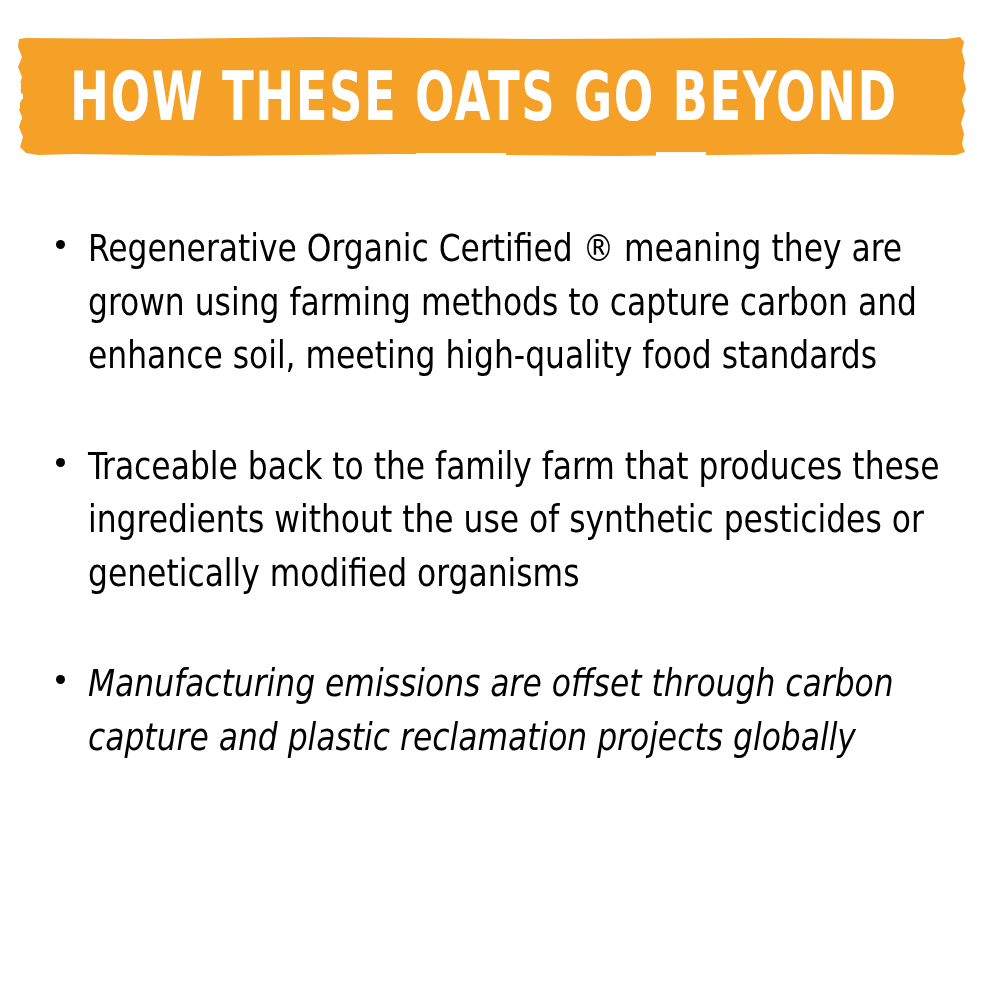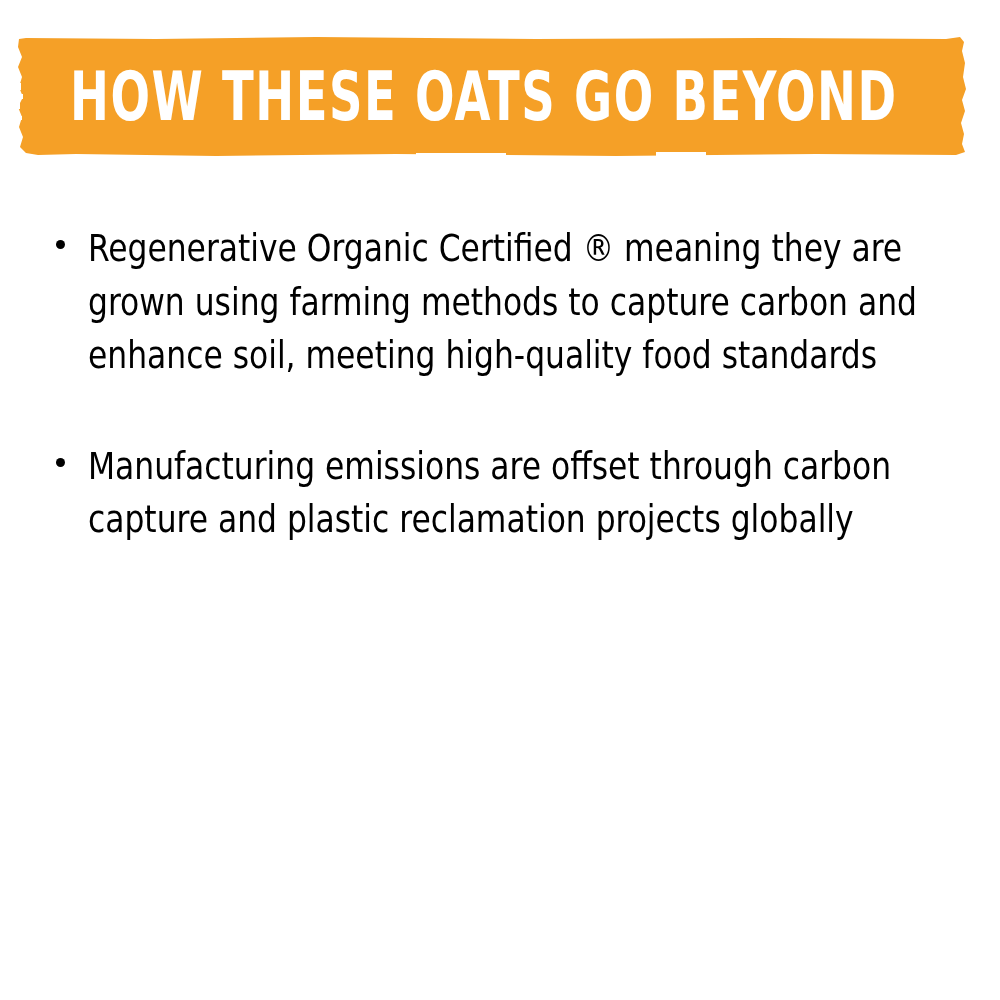--- a/index.html
+++ b/index.html
@@ -70,20 +70,21 @@
   }
 
   .bullet-item {
     position: relative;
     display: block;
     padding-left: 38px;
     margin-bottom: 57px;
   }
   .bullet-item:last-child {
     margin-bottom: 0;
+    font-style: italic;
   }
 
   .bullet-marker {
     position: absolute;
     left: 6px;
     top: 18px;
     width: 9px;
     height: 9px;
     border-radius: 50%;
     background: #000000;
@@ -128,20 +129,24 @@
     <div class="banner-title">HOW THESE OATS GO BEYOND</div>
   </div>
 
   <div class="bullets">
 
     <div class="bullet-item">
       <span class="bullet-marker"></span>
       <span class="bullet-text">Regenerative Organic Certified ® meaning they are grown using farming methods to capture carbon and enhance soil, meeting high-quality food standards</span>
     </div>
 
+    <div class="bullet-item">
+      <span class="bullet-marker"></span>
+      <span class="bullet-text">Traceable back to the family farm that produces these ingredients without the use of synthetic pesticides or genetically modified organisms</span>
+    </div>
 
 
     <div class="bullet-item">
       <span class="bullet-marker"></span>
       <span class="bullet-text">Manufacturing emissions are offset through carbon capture and plastic reclamation projects globally</span>
     </div>
 
   </div>
 
 </div>

